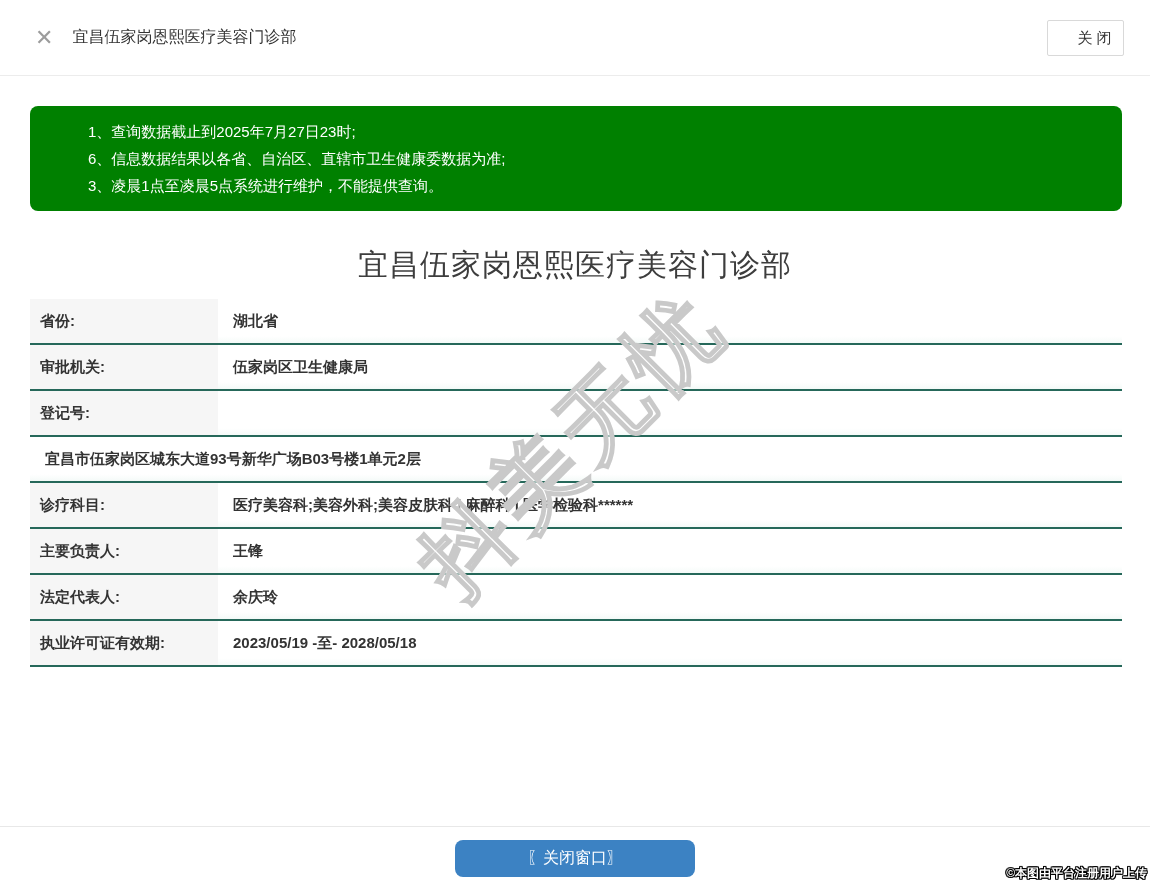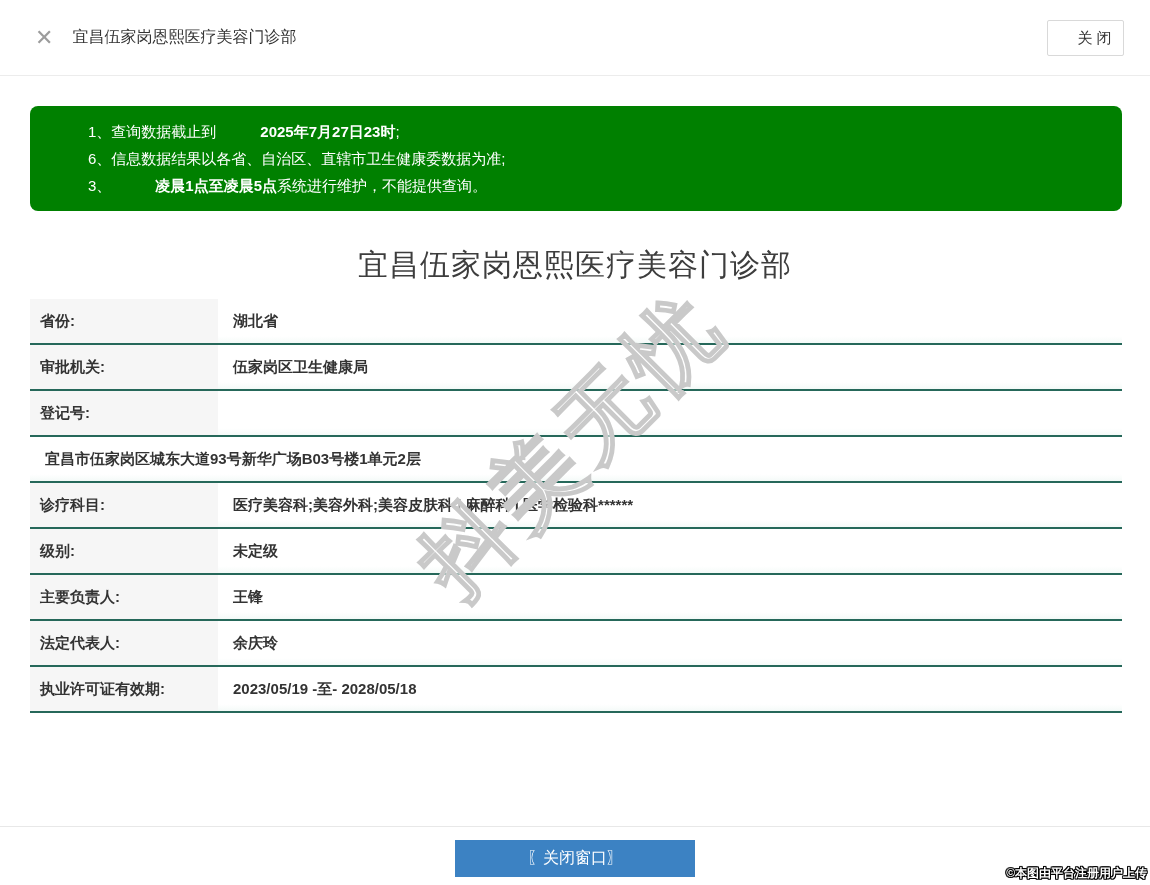--- a/index.html
+++ b/index.html
@@ -49,21 +49,21 @@
   .notice {
     position: absolute; left: 30px; top: 106px; width: 1092px;
     box-sizing: border-box;
     background: #008000;
     border-radius: 8px;
     color: #fff;
     padding: 12px 20px 12px 58px;
     font-size: 15px;
     line-height: 27px;
   }
-  .notice-line b { font-weight: bold; margin-left: 44px; }
+  .notice-line b { font-weight: normal; }
 
   
   .main-title {
     position: absolute; top: 245px; left: 0; width: 100%;
     text-align: center;
     font-size: 30px;
     font-weight: 500;
     color: #3d3d3d;
     letter-spacing: 1px;
   }
@@ -99,21 +99,21 @@
   .footer-divider {
     position: absolute; left: 0; right: 0; top: 826px;
     border-top: 1px solid #e8e8e8;
   }
   .close-window-btn {
     position: absolute; top: 840px; left: 50%;
     transform: translateX(-50%);
     width: 240px; height: 37px;
     background: #3c82c3;
     border: none;
-    border-radius: 0;
+    border-radius: 8px;
     color: #fff; font-size: 16px;
     display: flex; align-items: center; justify-content: center;
     cursor: pointer;
     font-family: inherit;
   }
 
   
   .diag-watermark {
     position: absolute; top: 445px; left: 573px;
     transform: translate(-50%, -50%) rotate(-45deg);
@@ -165,24 +165,20 @@
     <span class="row-label">登记号:</span>
   </div>
   <div class="row">
     <span class="row-value">宜昌市伍家岗区城东大道93号新华广场B03号楼1单元2层</span>
   </div>
   <div class="row">
     <span class="row-label">诊疗科目:</span>
     <span class="row-value">医疗美容科;美容外科;美容皮肤科 | 麻醉科 | 医学检验科******</span>
   </div>
   <div class="row">
-    <span class="row-label">级别:</span>
-    <span class="row-value">未定级</span>
-  </div>
-  <div class="row">
     <span class="row-label">主要负责人:</span>
     <span class="row-value">王锋</span>
   </div>
   <div class="row">
     <span class="row-label">法定代表人:</span>
     <span class="row-value">余庆玲</span>
   </div>
   <div class="row">
     <span class="row-label">执业许可证有效期:</span>
     <span class="row-value">2023/05/19 -至- 2028/05/18</span>

